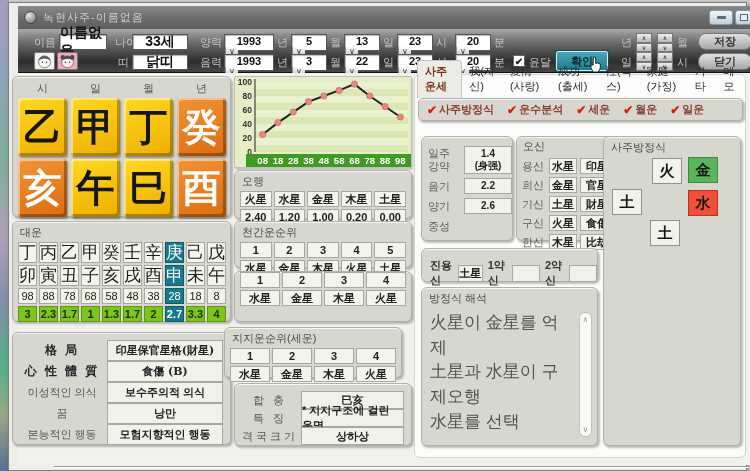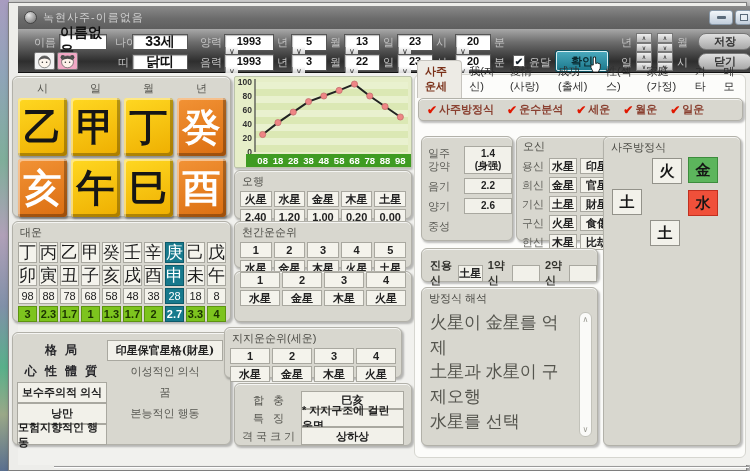--- a/index.html
+++ b/index.html
@@ -350,20 +350,21 @@
       <div class="dscore">3.3</div>
       <div class="dscore">4</div>
     </div>
 </div>
 
 <div class="panel" style="left:12px;top:332px;width:219px;height:113px">
   <div class="kv-grid" id="gkGrid">
       <div class="kv-lab serif">格 局</div>
       <div class="kv-val serif">印星保官星格(財星)</div>
       <div class="kv-lab serif">心 性 體 質</div>
+      <div class="kv-val serif">食傷 (B)</div>
       <div class="kv-lab">이성적인 의식</div>
       <div class="kv-val">보수주의적 의식</div>
       <div class="kv-lab">꿈</div>
       <div class="kv-val">낭만</div>
       <div class="kv-lab">본능적인 행동</div>
       <div class="kv-val">모험지향적인 행동</div>
     </div>
 </div>
 
 <div class="chartbox">

